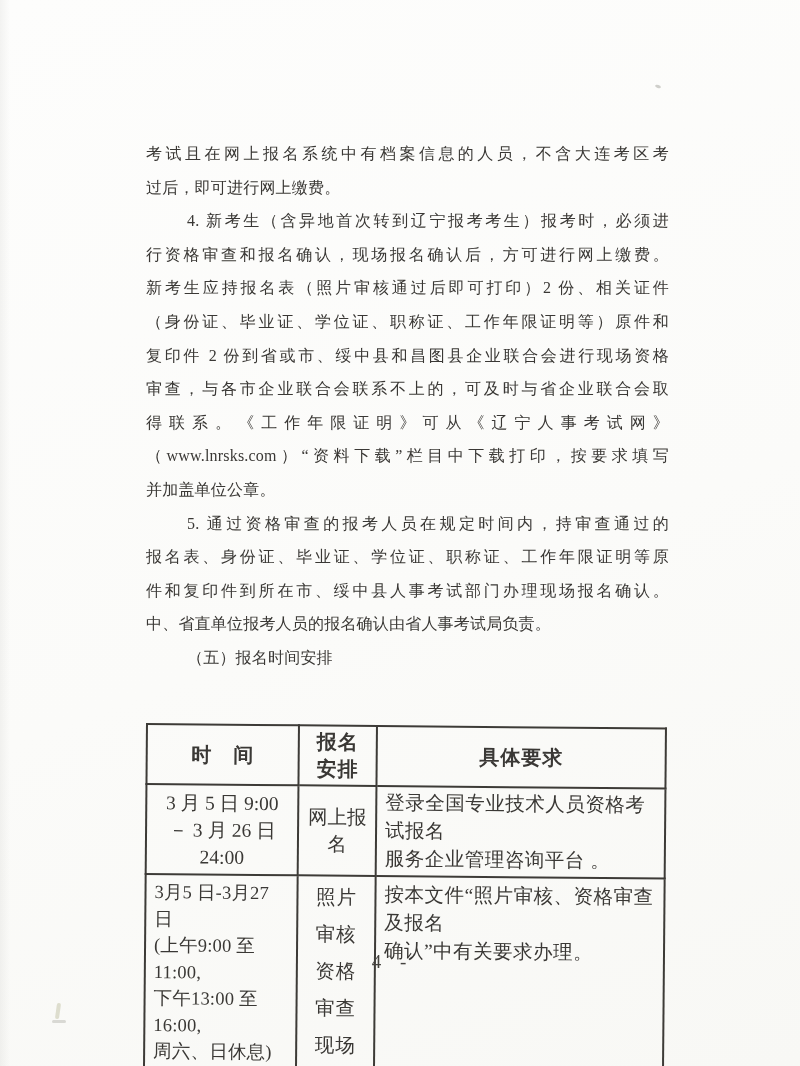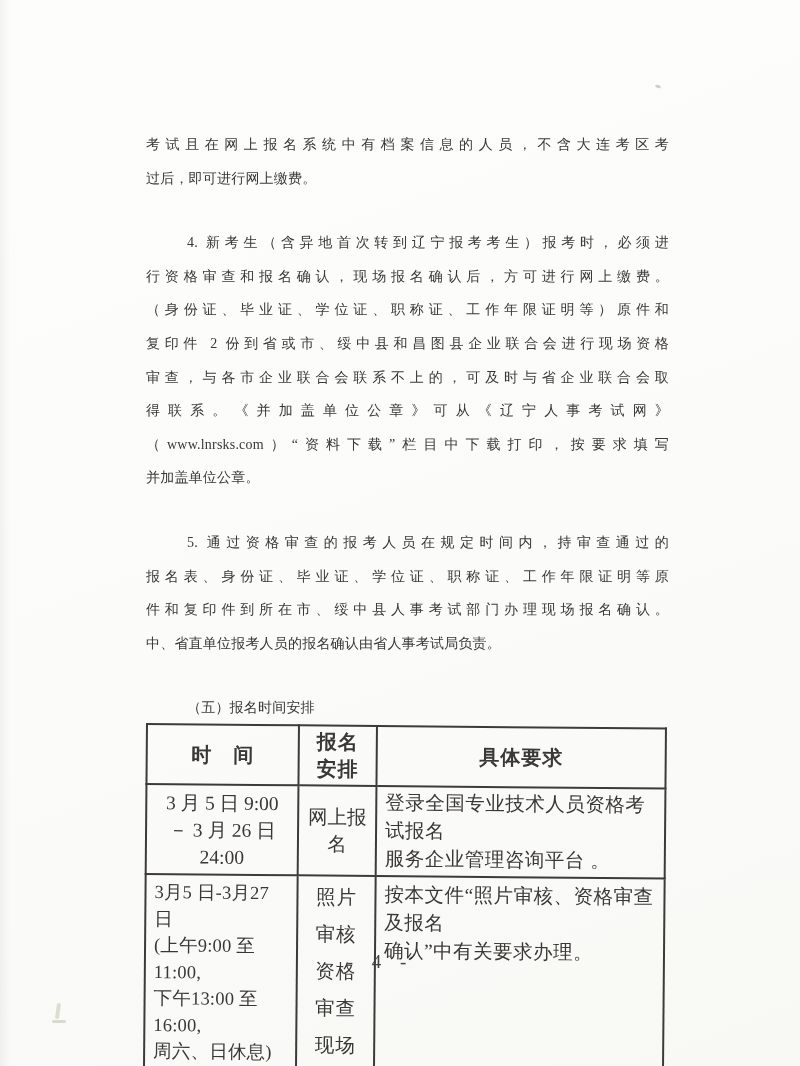--- a/index.html
+++ b/index.html
@@ -13,30 +13,30 @@
     margin:0 auto;
     background:linear-gradient(160deg,#fdfdfc 0%,#fbfbf9 55%,#f8f8f5 100%);
     color:#3a3835;
     overflow:hidden;
   }
   
   .textblock{
     position:absolute;left:146px;top:131px;width:523px;
   }
   .line{
-    height:33.6px;line-height:28px;
-    font-size:14px;
+    height:33.6px;line-height:46px;
+    font-size:16px;
     letter-spacing:.2px;
     white-space:nowrap;
     text-align:justify;
     color:#3a3835;
   }
   .line.fill{ text-align:justify; text-align-last:justify; white-space:normal; }
   .line.natural{ text-align:right; text-align-last:left; }
-  .line.indent{ padding-left:41px;margin-top:31px; }
+  .line.indent{ padding-left:41px; }
   .line.indent.fill{ width:482px; }
   
   .regtable-wrap{
     position:absolute;left:146px;top:723px;width:520px;
     transform:rotate(.5deg);transform-origin:0 0;
   }
   table.regtable{
     border-collapse:collapse;table-layout:fixed;width:519px;
     font-size:19.5px;color:#3a3835;
   }
@@ -80,24 +80,25 @@
 </head>
 <body>
 
 <div class="page">
 
   <div class="textblock">
     <div class="line fill">考试且在网上报名系统中有档案信息的人员，不含大连考区考</div>
     <div class="line natural">过后，即可进行网上缴费。</div>
     <div class="line indent fill">4. 新考生（含异地首次转到辽宁报考考生）报考时，必须进</div>
     <div class="line fill">行资格审查和报名确认，现场报名确认后，方可进行网上缴费。</div>
+    <div class="line fill">新考生应持报名表（照片审核通过后即可打印）2 份、相关证件</div>
     <div class="line fill">（身份证、毕业证、学位证、职称证、工作年限证明等）原件和</div>
     <div class="line fill">复印件 2 份到省或市、绥中县和昌图县企业联合会进行现场资格</div>
     <div class="line fill">审查，与各市企业联合会联系不上的，可及时与省企业联合会取</div>
-    <div class="line fill">得联系。《并加盖单位公章》可从《辽宁人事考试网》</div>
+    <div class="line fill">得联系。《工作年限证明》可从《辽宁人事考试网》</div>
     <div class="line fill">（www.lnrsks.com）“资料下载”栏目中下载打印，按要求填写</div>
     <div class="line natural">并加盖单位公章。</div>
     <div class="line indent fill">5. 通过资格审查的报考人员在规定时间内，持审查通过的</div>
     <div class="line fill">报名表、身份证、毕业证、学位证、职称证、工作年限证明等原</div>
     <div class="line fill">件和复印件到所在市、绥中县人事考试部门办理现场报名确认。</div>
     <div class="line natural">中、省直单位报考人员的报名确认由省人事考试局负责。</div>
     <div class="line indent natural">（五）报名时间安排</div>
   </div>
 
   <div class="regtable-wrap">

